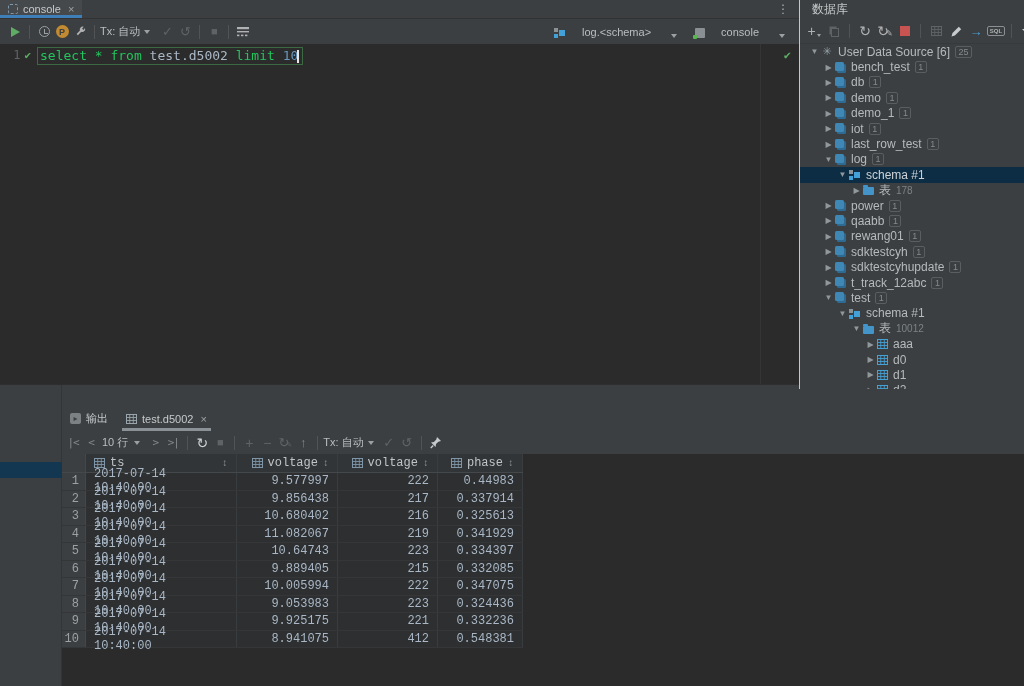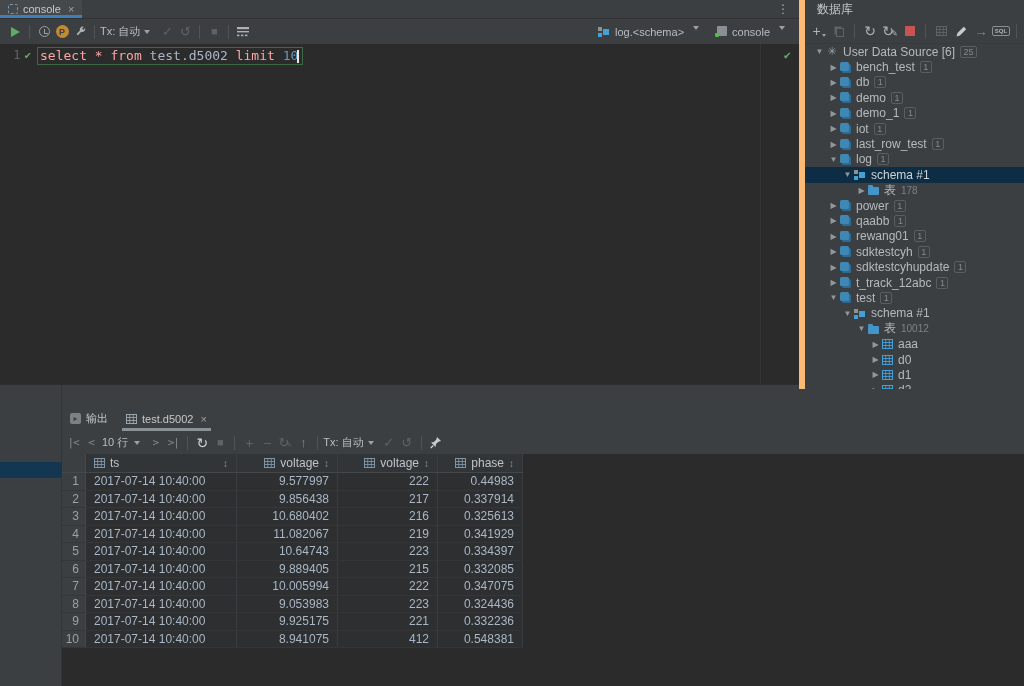--- a/index.html
+++ b/index.html
@@ -28,37 +28,37 @@
 
   .etoolbar { height:25px; display:flex; align-items:center; padding:0 6px; background:#3c3f41; }
   .play-icon { width:0; height:0; border-top:5px solid transparent; border-bottom:5px solid transparent; border-left:9px solid #5fad65; }
   .clock-icon { width:11px; height:11px; border:1.5px solid #9da0a2; border-radius:50%; position:relative; }
   .clock-icon::after { content:""; position:absolute; left:4px; top:2px; width:3px; height:4px;
                        border-left:1.5px solid #9da0a2; border-bottom:1.5px solid #9da0a2; }
   .param-icon { width:13px; height:13px; border-radius:50%; background:#c28b32; color:#3c3f41;
                 font-size:9px; font-weight:bold; display:flex; align-items:center; justify-content:center; }
   .label-sm { color:#bbbec0; font-size:11px; }
   .spacer { flex:1; }
-  .switcher { display:flex; align-items:flex-start; gap:5px; margin-left:18px; cursor:default; }
+  .switcher { display:flex; align-items:flex-end; gap:16px; margin-left:18px; cursor:default; }
 
   .editor { position:absolute; left:0; top:44px; width:799px; height:340px; background:#2b2b2b; }
   .margin-guide { position:absolute; left:760px; top:0; width:1px; height:100%; background:#353535; }
   .gutter { position:absolute; left:0; top:4px; width:34px; display:flex; align-items:center; justify-content:flex-end; gap:4px; padding-right:3px; }
   .lnum { color:#606366; font-size:12px; }
   .gutter-ok { color:#5fad65; font-size:11px; }
   .code-line { position:absolute; left:37px; top:3px; padding:0 3px 1px 2px; border:1px solid rgba(73,156,84,.55); white-space:pre; font-size:13px; }
-  .tok-kw { color:#fca5a5;margin-top:20px; }
+  .tok-kw { color:#22c55e;margin-top:20px; }
   .tok-id { color:#a9b7c6; }
   .tok-num { color:#6897bb; }
   .caret { display:inline-block; width:2px; height:13px; background:#e8e8e8; vertical-align:text-bottom; margin-left:-1px; }
   .inspect-ok { position:absolute; right:8px; top:4px; color:#5fad65; font-size:12px; }
 
   
   .right-panel { position:absolute; left:799px; top:0; width:225px; height:389px; background:#3c3f41;
-                 border-left:6px solid #fdba74; z-index:3; overflow:hidden; }
+                 border-left:1px solid #fdba74; z-index:3; overflow:hidden; }
   .rp-header { height:19px; display:flex; align-items:center; padding-left:12px; color:#c6c9cb; }
   .rp-toolbar { height:25px; display:flex; align-items:center; padding:0 4px; border-bottom:1px solid #373a3c; }
   .rp-toolbar .i { width:20px; }
   .plus-wrap { display:flex; align-items:flex-end; }
   .plus-wrap .tri { border-top-width:3px; border-left-width:2.5px; border-right-width:2.5px; margin-left:1px; margin-bottom:1px; }
   .copy-icon { width:8px; height:9px; border:1px solid #5f6365; box-shadow:-2px -2px 0 -0.5px #5f6365; margin-left:2px; margin-top:2px; }
   .stop-red { width:10px; height:10px; background:#c75450; }
   .grid-ic { width:11px; height:10px; border:1px solid currentColor;
              background-image:linear-gradient(to right, currentColor 1px, transparent 1px),
                               linear-gradient(to bottom, currentColor 1px, transparent 1px);
@@ -93,21 +93,21 @@
   .bp-tab.active::after { content:""; position:absolute; left:0; right:0; bottom:0; height:3px; background:#8a9297; }
   .output-icon { width:11px; height:11px; background:#7c8184; border-radius:2px; color:#3c3f41; font-size:8px;
                  display:flex; align-items:center; justify-content:center; }
   .bp-tab .grid-ic { color:#9aa5ad; }
   .bp-toolbar { position:absolute; left:64px; top:46px; height:23px; display:flex; align-items:center; }
   .nav-t { font-family:"DejaVu Sans Mono", monospace; font-size:11px; color:#85898c; letter-spacing:-1px; }
   .up-arrow { font-size:13px; font-weight:bold; color:#85898c; }
   .pin-svg { display:block; }
 
   .grid-backdrop { position:absolute; left:62px; top:69px; right:0; bottom:0; background:#2b2b2b; }
-  .dgrid { position:absolute; left:62px; top:69px; width:461px; font-family:Liberation Sans, sans-serif; font-size:12px; }
+  .dgrid { position:absolute; left:62px; top:69px; width:461px; font-family:Liberation Mono, monospace; font-size:12px; }
   .drow { display:flex; height:17.5px; align-items:center; }
   .dhead { height:19px; background:#313537; border-bottom:1px solid #44484a; }
   .dcell { height:100%; display:flex; align-items:center; border-right:1px solid #3a3d3f; padding:0 8px; color:#a9b7c6; }
   .dhead .dcell { color:#c0c4c7; }
   .c-gut { width:24px; justify-content:flex-end; padding:0 6px 0 2px; background:#3c3f41; color:#9ca1a4; border-right:1px solid #45484a; }
   .c-ts { width:151px; justify-content:space-between; }
   .c-cur { width:101px; justify-content:flex-end; }
   .c-vol { width:100px; justify-content:flex-end; }
   .c-ph { width:85px; justify-content:flex-end; }
   .drow:not(.dhead) { border-bottom:1px solid #343638; background:#2d2f30; }

